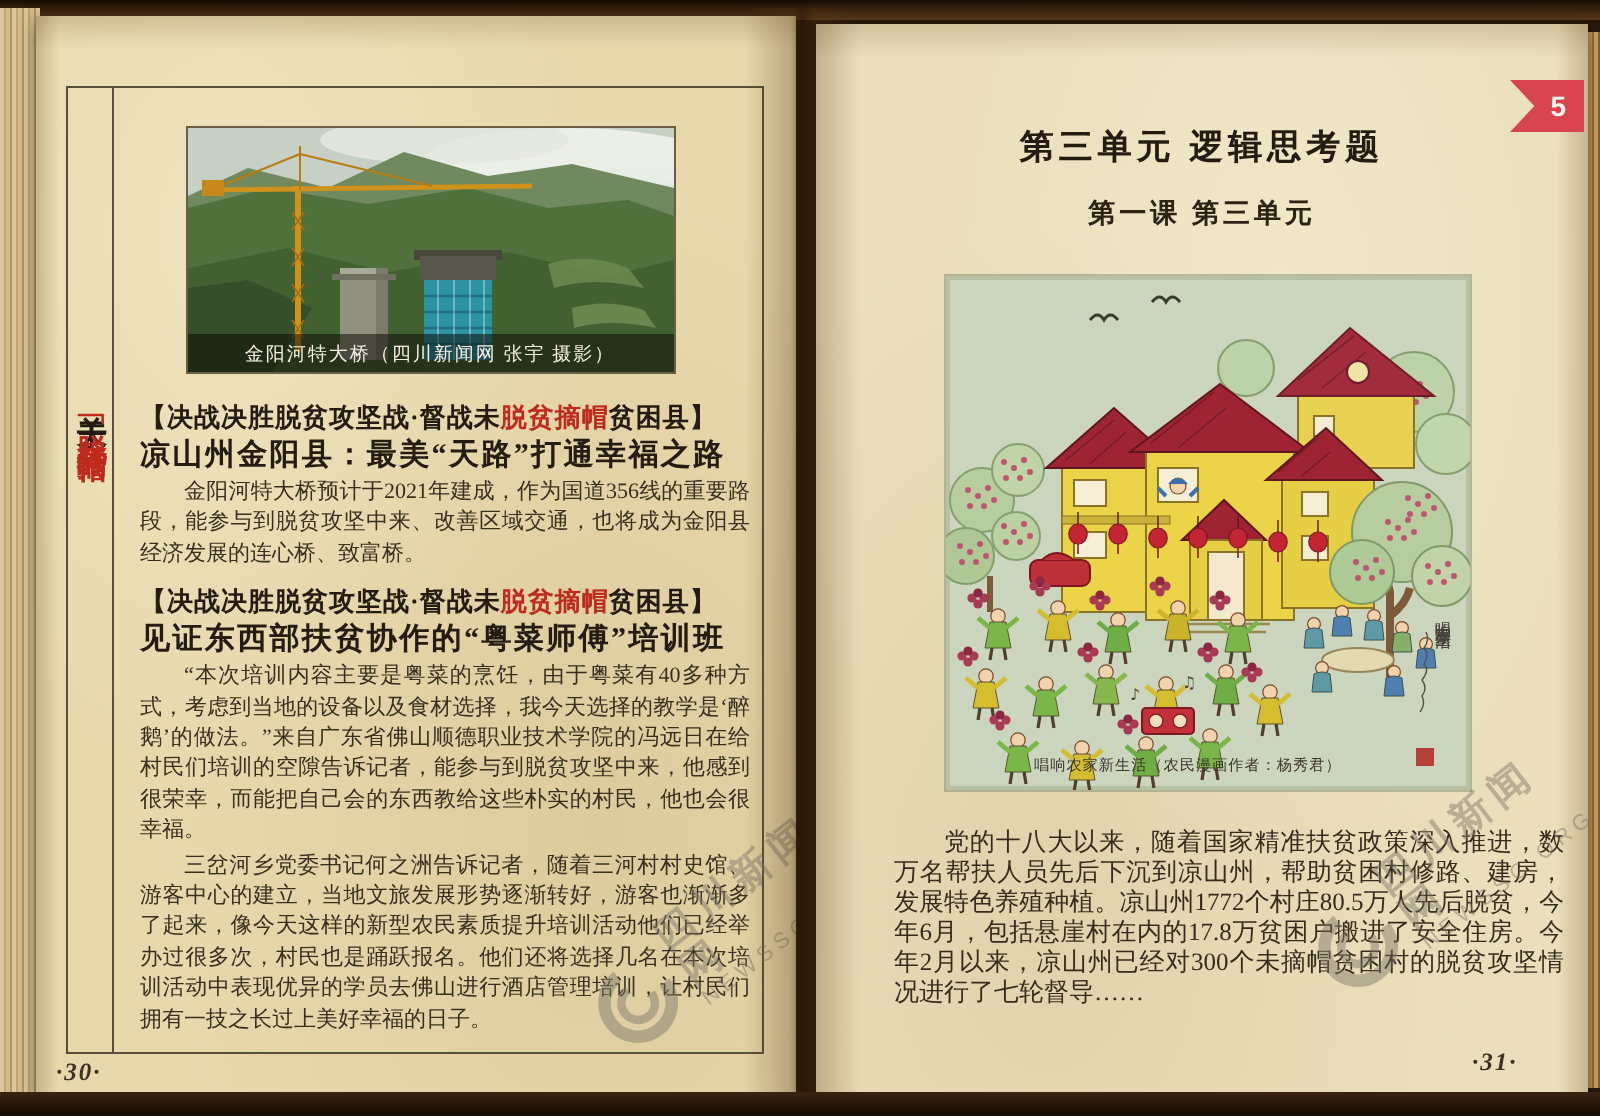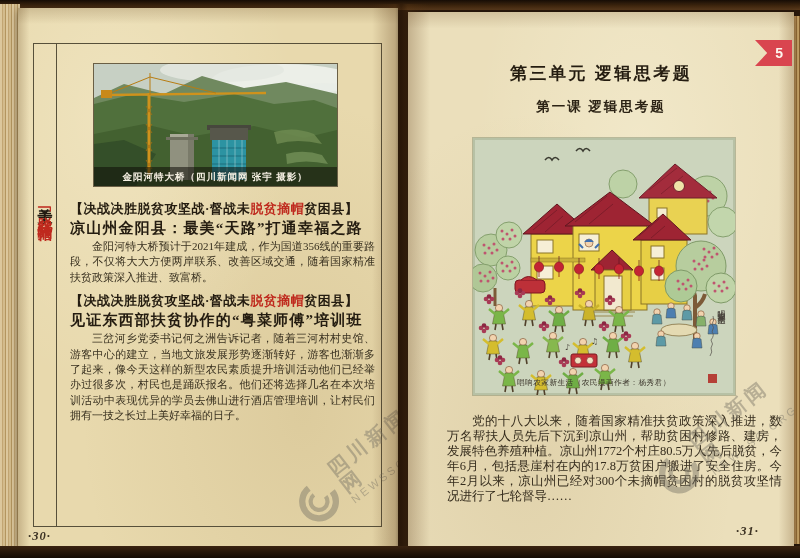--- a/index.html
+++ b/index.html
@@ -39,21 +39,21 @@
   .spine{position:absolute;left:372px;top:4px;width:58px;height:550px;pointer-events:none;
     background:linear-gradient(90deg,rgba(0,0,0,0) 0%,rgba(90,55,20,.30) 40%,rgba(45,25,8,.55) 50%,rgba(90,55,20,.28) 62%,rgba(0,0,0,0) 100%);}
 
   
   .frame{position:absolute;left:15px;top:35px;width:349px;height:484px;border:1.6px solid #57503a;box-sizing:border-box;}
   .margin-col{position:absolute;left:15px;top:35px;width:24px;height:484px;border:1.6px solid #57503a;border-left:none;box-sizing:border-box;
     display:flex;justify-content:center;padding-top:152px;}
   .vtext{writing-mode:vertical-rl;text-orientation:upright;font-weight:bold;font-size:15px;letter-spacing:3px;line-height:1;color:#221b12;}
   .vtext .red{color:#bf2a1e;}
 
-  .photo{position:absolute;left:75px;top:55px;width:243px;height:122px;border:1px solid #6a5f45;box-sizing:content-box;font-weight:bold;}
+  .photo{position:absolute;left:75px;top:55px;width:243px;height:122px;border:1px solid #6a5f45;box-sizing:content-box;}
   .photo svg{display:block;width:243px;height:122px;}
 
   .ltext{position:absolute;left:52px;top:192px;width:305px;color:#352b1e;}
   .sec-tag{font-size:13px;font-weight:bold;color:#241c10;letter-spacing:.5px;line-height:17px;}
   .sec-tag .red,.sec-sub .red{color:#bf2a1e;}
   .sec-sub{font-size:15px;font-weight:bold;color:#241c10;letter-spacing:1.2px;line-height:17px;margin-top:3px;}
   .para{margin:2px 0 0 0;font-size:11px;line-height:15.4px;text-align:justify;text-indent:2em;color:#38301f;}
   .sec2{margin-top:7px;}
 
   .pagenum{position:absolute;font-size:12.5px;font-style:italic;font-weight:bold;color:#3d3324;letter-spacing:1px;}
@@ -161,47 +161,48 @@
           <text x="121" y="116" text-anchor="middle" font-size="9.5" letter-spacing="1" fill="#f6f0e3">金阳河特大桥（四川新闻网 张宇 摄影）</text>
         </g>
       </svg>
     </div>
 
     <div class="ltext">
       <div class="sec-tag">
         <span>【决战决胜脱贫攻坚战·督战未</span><span class="red">脱贫摘帽</span><span>贫困县】</span>
       </div>
       <div class="sec-sub">凉山州金阳县：最美“天路”打通幸福之路</div>
-      <p class="para">金阳河特大桥预计于2021年建成，作为国道356线的重要路段，不仅将大大方便两岸联系、改善区域交通，随着国家精准扶贫政策深入推进、致富桥。</p>
+      <p class="para">金阳河特大桥预计于2021年建成，作为国道356线的重要路段，能参与到脱贫攻坚中来、改善区域交通，也将成为金阳县经济发展的连心桥、致富桥。</p>
 
       <div class="sec-tag sec2">
         <span>【决战决胜脱贫攻坚战·督战未</span><span class="red">脱贫摘帽</span><span>贫困县】</span>
       </div>
       <div class="sec-sub">见证东西部扶贫协作的“粤菜师傅”培训班</div>
+      <p class="para">“本次培训内容主要是粤菜的烹饪，由于粤菜有40多种方式，考虑到当地的设备以及食材选择，我今天选择的教学是‘醉鹅’的做法。”来自广东省佛山顺德职业技术学院的冯远日在给村民们培训的空隙告诉记者，能参与到脱贫攻坚中来，他感到很荣幸，而能把自己会的东西教给这些朴实的村民，他也会很幸福。</p>
       <p class="para">三岔河乡党委书记何之洲告诉记者，随着三河村村史馆、游客中心的建立，当地文旅发展形势逐渐转好，游客也渐渐多了起来，像今天这样的新型农民素质提升培训活动他们已经举办过很多次，村民也是踊跃报名。他们还将选择几名在本次培训活动中表现优异的学员去佛山进行酒店管理培训，让村民们拥有一技之长过上美好幸福的日子。</p>
     </div>
 
     <div class="pagenum pagenum-left">·30·</div>
 
     <div class="watermark wm-l">
       <svg class="wm-logo" viewBox="0 0 40 40">
         <path d="M20 4 a16 16 0 1 0 16 16" fill="none" stroke="currentColor" stroke-width="6"></path>
         <path d="M20 12 a8 8 0 1 0 8 8" fill="none" stroke="currentColor" stroke-width="4"></path>
       </svg>
       <span class="wm-text">
         <span class="wm-cn">四川新闻网</span>
         <span class="wm-en">NEWSSC.ORG</span>
       </span>
     </div>
   </div>
 
   <div class="page page-right">
 
     <div class="unit-title">第三单元 逻辑思考题</div>
-    <div class="lesson-title">第一课 逻辑思考题</div>
+    <div class="lesson-title">第一课 第三单元</div>
 
     <div class="painting">
       <svg viewBox="0 0 262 257" preserveAspectRatio="none">
         <defs>
           <g id="villager">
             <circle cx="0" cy="0" r="3.6" fill="#f2d3ae" stroke="#7a4a2a" stroke-width=".6"></circle>
             <path d="M-4,3 h8 l2.5,13 h-13 z" fill="currentColor" stroke="#5d5530" stroke-width=".5"></path>
             <path d="M-4,6 l-6,-5 M4,6 l6,-5" stroke="currentColor" stroke-width="2.4" fill="none"></path>
             <path d="M-3,16 l-1,6 M3,16 l1,6" stroke="#50402a" stroke-width="1.6"></path>
           </g>

